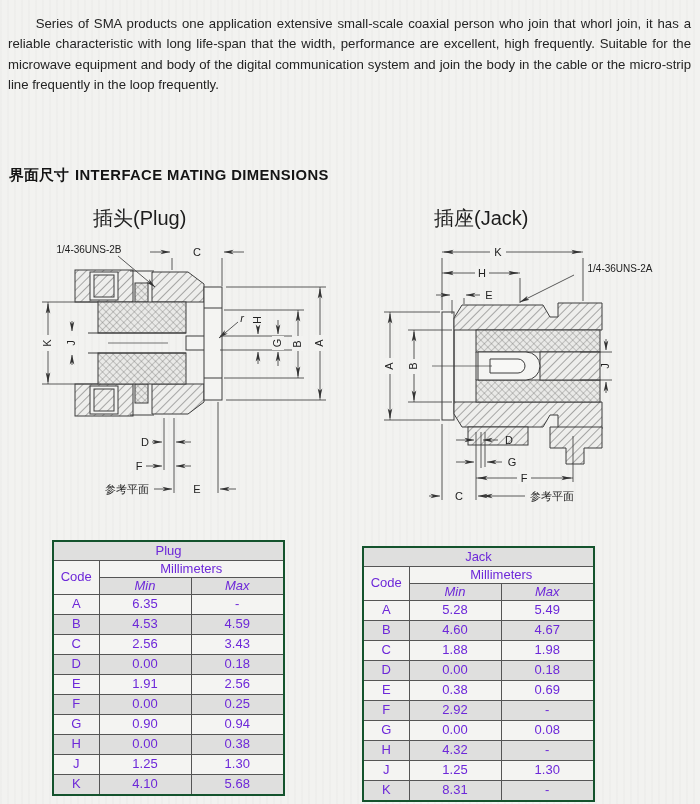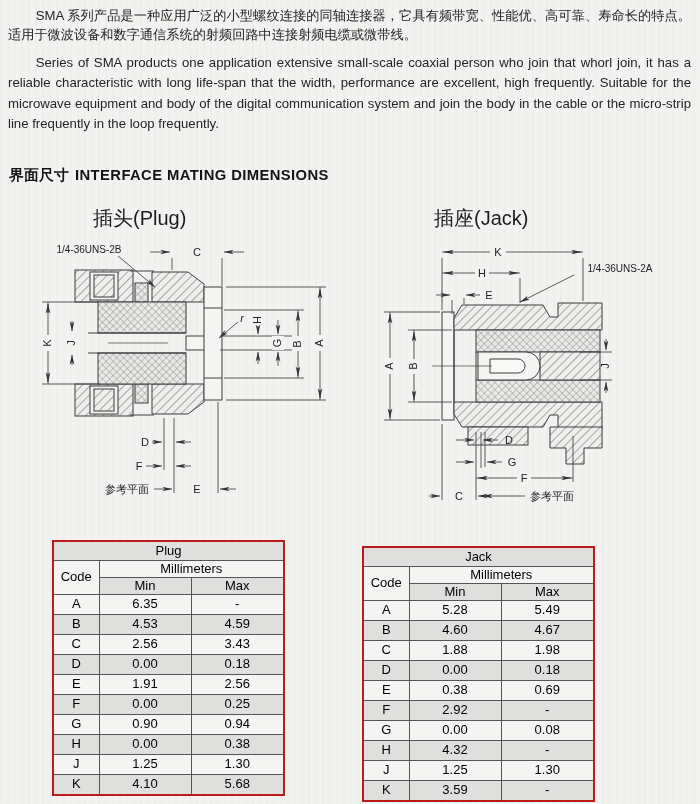--- a/index.html
+++ b/index.html
@@ -13,37 +13,36 @@
   .intro{position:absolute;left:0;top:0;width:700px;padding:6px 9px 0 8px;box-sizing:border-box;
     font-size:13.2px;line-height:1.47;text-align:justify;color:#242424;}
   .intro p{margin:0 0 3px 0;text-indent:2.1em;}
   .intro p.en{line-height:1.55;margin-top:8px;}
   .section-heading{position:absolute;left:9px;top:166px;font-size:14.8px;font-weight:bold;color:#141414;letter-spacing:0.2px;text-align:center;}
   .section-heading .en{margin-left:6px;letter-spacing:0.4px;}
   .diagram-caption{position:absolute;top:205px;font-size:20px;color:#1c1c1c;}
   #plug-caption{left:93px;}
   #jack-caption{left:434px;}
   #diagrams{position:absolute;left:0;top:230px;}
-  .dim-table{position:absolute;border-collapse:collapse;background:#f4f4f2;font-size:13px;color:#000000;border:2px solid #b91c1c;table-layout:fixed;}
+  .dim-table{position:absolute;border-collapse:collapse;background:#f4f4f2;font-size:13px;color:#6d28d9;border:2px solid #14532d;table-layout:fixed;}
   #plug-table{left:52px;top:540px;}
   #jack-table{left:362px;top:540px;margin-top:6px;}
   .dim-table td,.dim-table th{border:1px solid #555;text-align:center;vertical-align:middle;padding:0;height:19px;font-weight:normal;line-height:1.1;}
   .dim-table .title-row th{background:#dfdfde;height:18px;}
-  .dim-table .minmax th{background:#dfdfde;height:16px;}
+  .dim-table .minmax th{background:#dfdfde;height:16px;font-style:italic;}
   .dim-table .mm-row th{height:16px;background:#f4f4f2;}
   .dim-table tbody tr:nth-child(even){background:#dfdfde;}
   .col-code{width:46px;}
   .col-min{width:92px;}
   .col-max{width:93px;}
 </style>
 </head>
 <body>
 
 <div class="intro">
-  <p class="zh">SMA 系列产品是一种应用广泛的小型螺纹连接的同轴连接器，它具有频带宽、性能优、高可靠、寿命长的特点。适用于微波设备和数字通信系统的射频回路中连接射频电缆或微带线。</p>
   <p class="en">Series of SMA products one application extensive small-scale coaxial person who join that whorl join, it has a reliable characteristic with long life-span that the width, performance are excellent, high frequently. Suitable for the microwave equipment and body of the digital communication system and join the body in the cable or the micro-strip line frequently in the loop frequently.</p>
 </div>
 
 <div class="section-heading">
   <span>界面尺寸</span><span class="en">INTERFACE MATING DIMENSIONS</span>
 </div>
 
 <div class="diagram-caption" id="plug-caption">插头(Plug)</div>
 <div class="diagram-caption" id="jack-caption">插座(Jack)</div>
 
@@ -420,17 +419,17 @@
         <td>4.32</td>
         <td>-</td>
       </tr>
     <tr>
         <td>J</td>
         <td>1.25</td>
         <td>1.30</td>
       </tr>
     <tr>
         <td>K</td>
-        <td>3.59</td>
+        <td>8.31</td>
         <td>-</td>
       </tr>
   </tbody>
 </table>
 
 </body></html>

